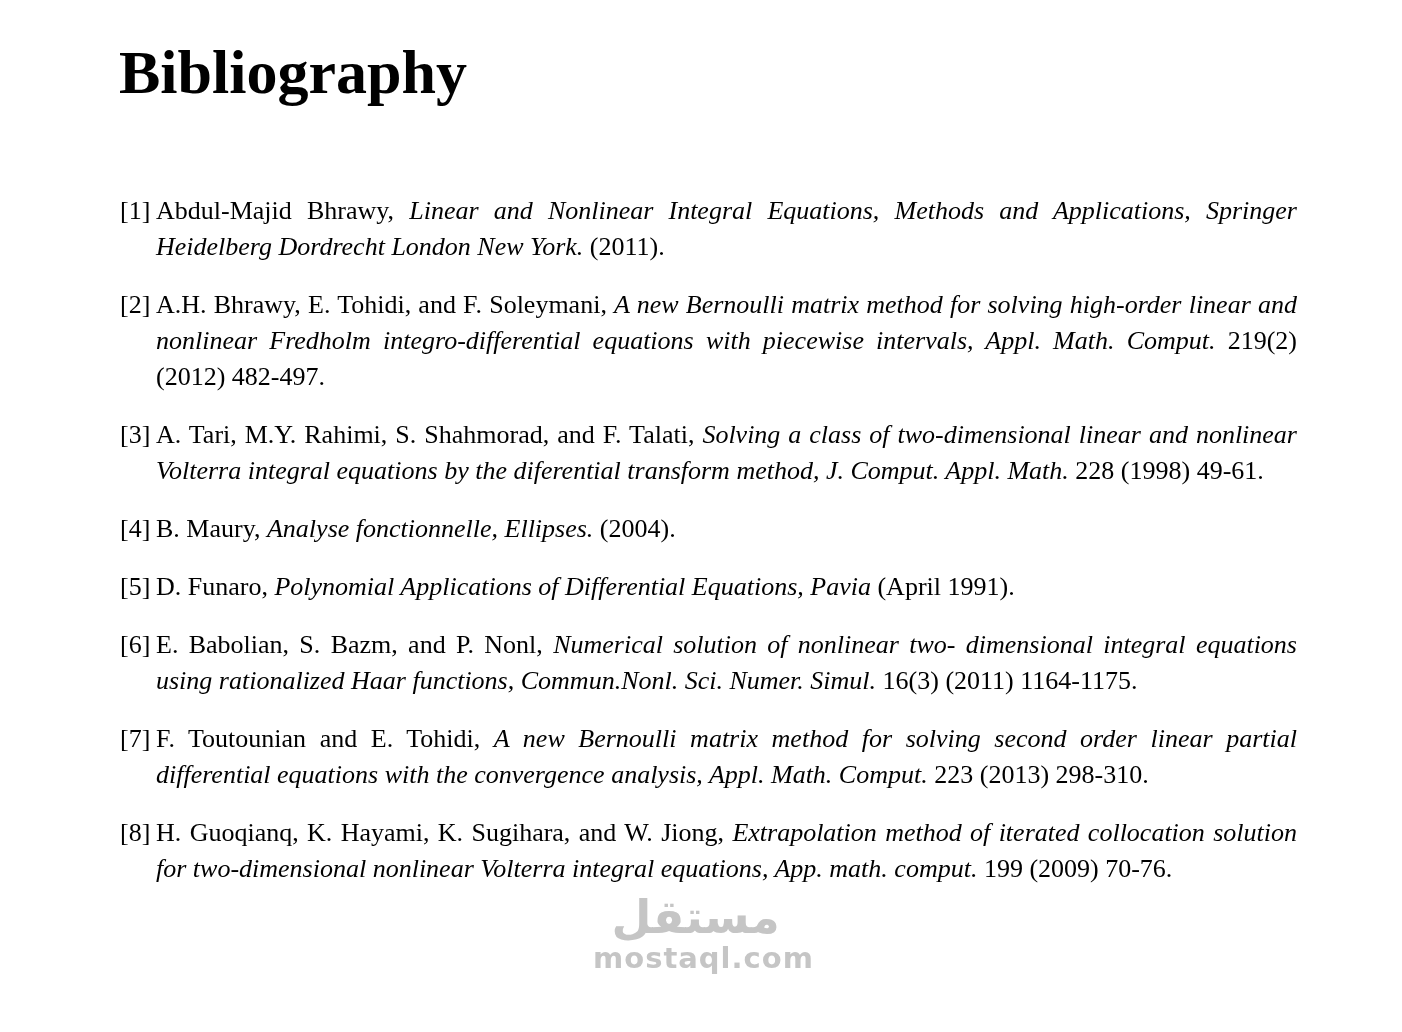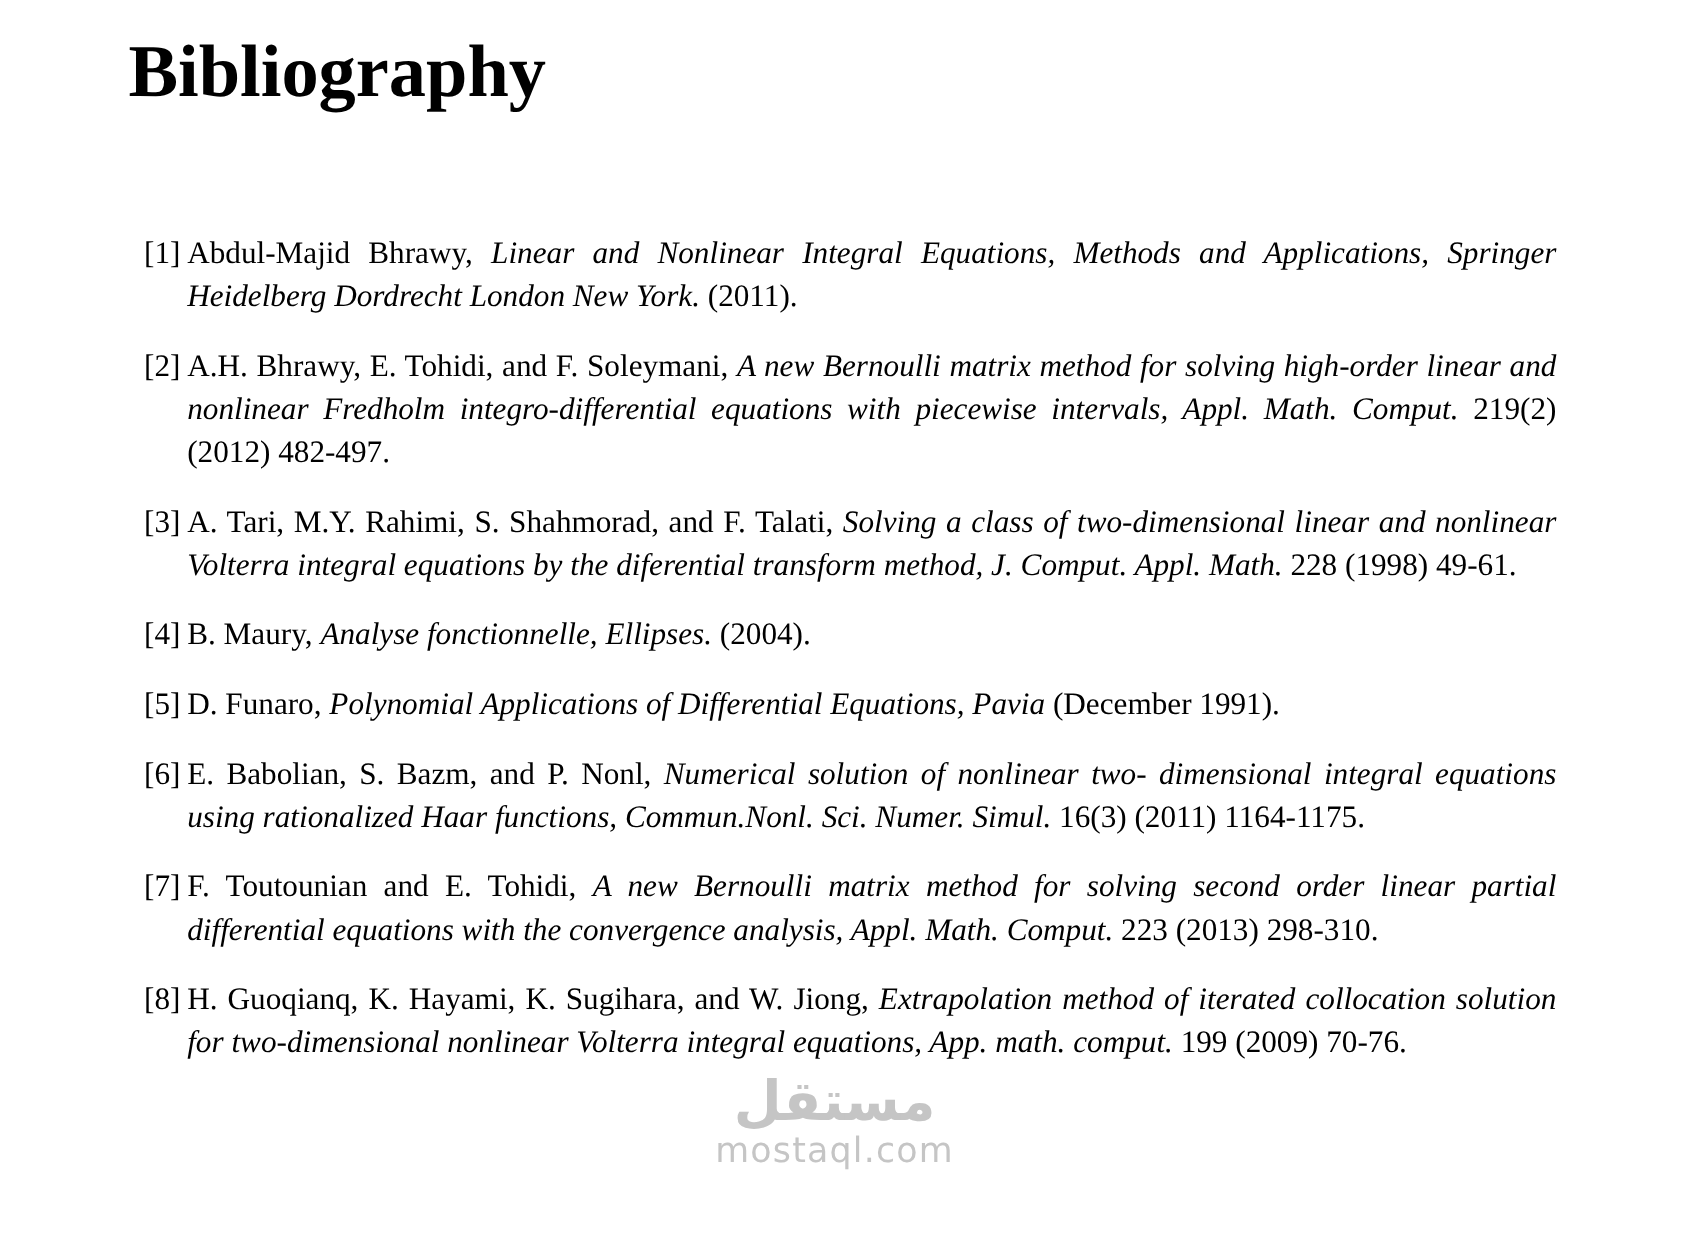--- a/index.html
+++ b/index.html
@@ -12,21 +12,21 @@
     background: #ffffff;
     color: #000000;
     font-family: "Liberation Serif", serif;
     position: relative;
     overflow: hidden;
   }
   .page-title {
     position: absolute;
     left: 107px;
     top: 26px;
-    margin: 0;
+    margin: 12px;
     font-size: 62px;
     font-weight: bold;
     line-height: 1.1;
     z-index: 1;
   }
   .refs {
     position: absolute;
     left: 120px;
     top: 193px;
     width: 1177px;
@@ -64,21 +64,21 @@
   }
   .watermark-arabic {
     font-family: "DejaVu Sans", sans-serif;
     font-size: 46px;
     font-weight: bold;
     line-height: 1.1;
   }
   .watermark-domain {
     font-family: "DejaVu Sans", sans-serif;
     font-size: 29px;
-    font-weight: normal;
+    font-weight: bold;
     line-height: 1;
     margin-top: 1px;
     letter-spacing: 1px;
   }
 </style>
 </head>
 <body>
 
 <div class="watermark">
   <div class="watermark-arabic">مستقل</div>
@@ -99,21 +99,21 @@
     <div class="ref-item">
       <span class="ref-label">[3]</span>
       <div class="ref-body"><span class="seg-rm">A. Tari, M.Y. Rahimi, S. Shahmorad, and F. Talati, </span><span class="seg-it">Solving a class of two-dimensional linear and nonlinear Volterra integral equations by the diferential transform method, J. Comput. Appl. Math.</span><span class="seg-rm"> 228 (1998) 49-61.</span></div>
     </div>
     <div class="ref-item">
       <span class="ref-label">[4]</span>
       <div class="ref-body"><span class="seg-rm">B. Maury, </span><span class="seg-it">Analyse fonctionnelle, Ellipses.</span><span class="seg-rm"> (2004).</span></div>
     </div>
     <div class="ref-item">
       <span class="ref-label">[5]</span>
-      <div class="ref-body"><span class="seg-rm">D. Funaro, </span><span class="seg-it">Polynomial Applications of Differential Equations, Pavia</span><span class="seg-rm"> (December 1991).</span></div>
+      <div class="ref-body"><span class="seg-rm">D. Funaro, </span><span class="seg-it">Polynomial Applications of Differential Equations, Pavia</span><span class="seg-rm"> (April 1991).</span></div>
     </div>
     <div class="ref-item">
       <span class="ref-label">[6]</span>
       <div class="ref-body"><span class="seg-rm">E. Babolian, S. Bazm, and P. Nonl, </span><span class="seg-it">Numerical solution of nonlinear two- dimensional integral equations using rationalized Haar functions, Commun.Nonl. Sci. Numer. Simul.</span><span class="seg-rm"> 16(3) (2011) 1164-1175.</span></div>
     </div>
     <div class="ref-item">
       <span class="ref-label">[7]</span>
       <div class="ref-body"><span class="seg-rm">F. Toutounian and E. Tohidi, </span><span class="seg-it">A new Bernoulli matrix method for solving second order linear partial differential equations with the convergence analysis, Appl. Math. Comput.</span><span class="seg-rm"> 223 (2013) 298-310.</span></div>
     </div>
     <div class="ref-item">

